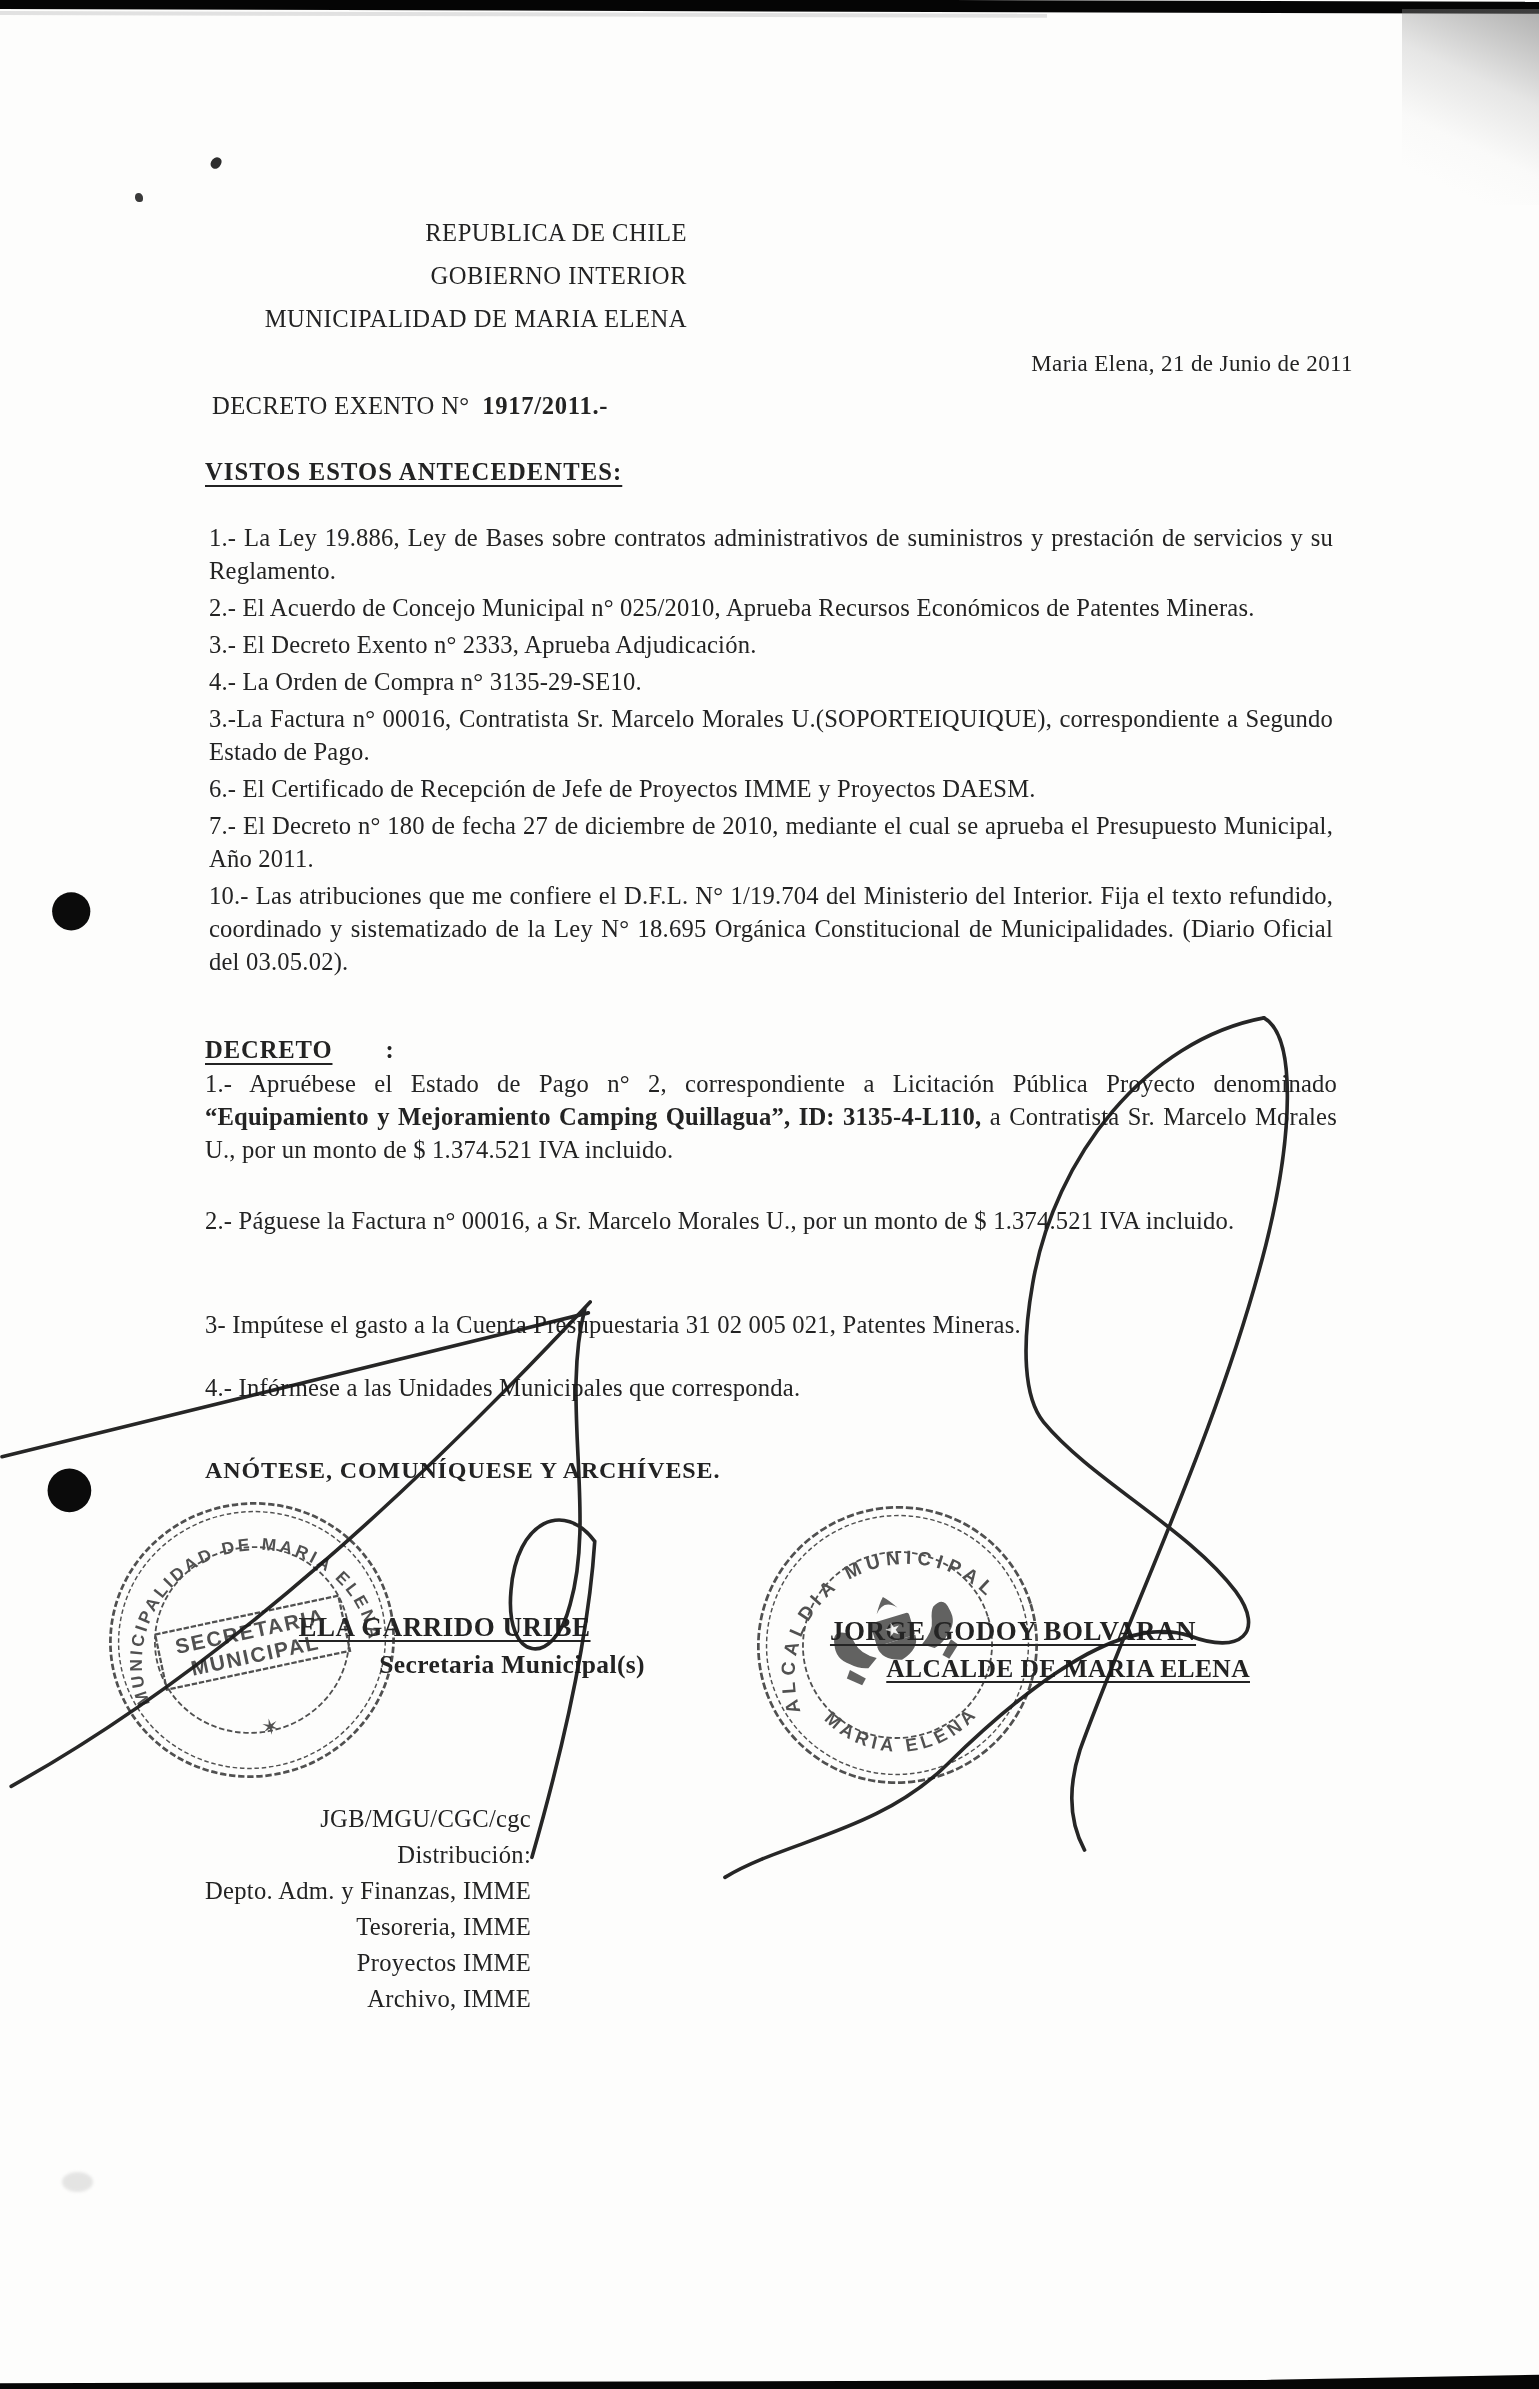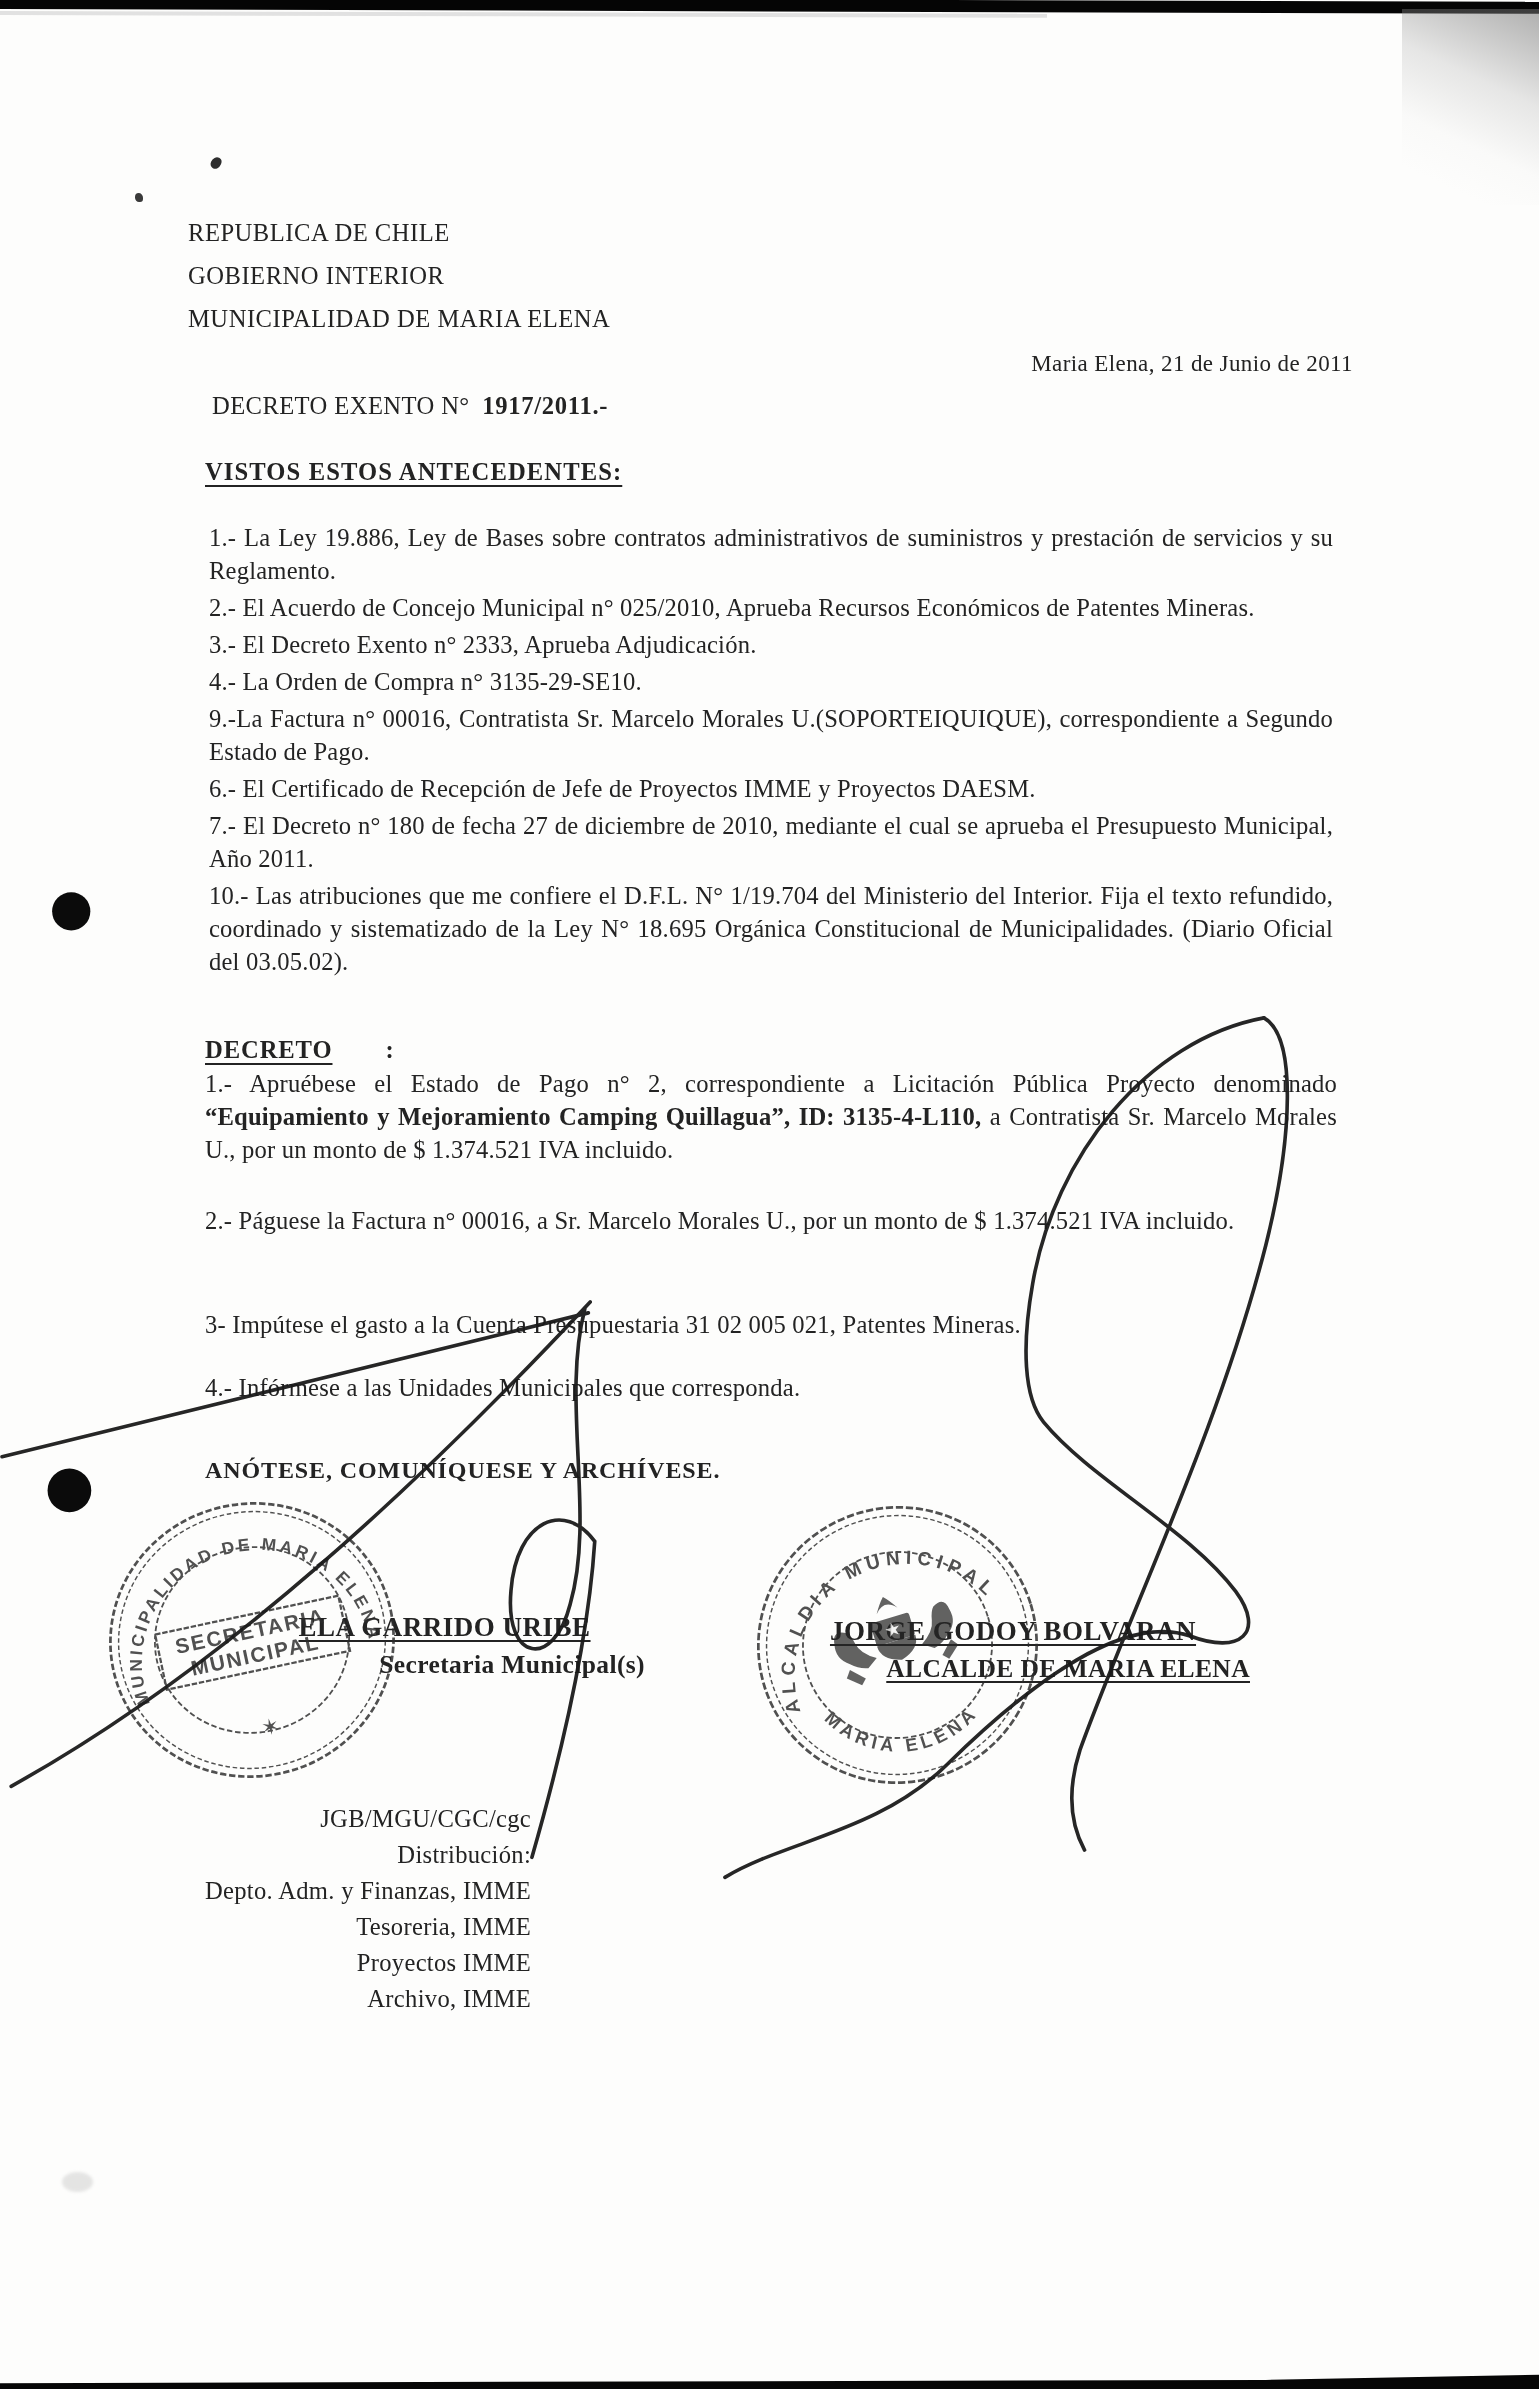--- a/index.html
+++ b/index.html
@@ -11,21 +11,21 @@
   }
   .abs{position:absolute;}
   
   .scan-bar-top{left:-3.6px;top:-2.7px;width:1548px;height:12px;background:#050505;transform:rotate(0.18deg);transform-origin:left top;}
   .scan-fuzz-top{left:0;top:11px;width:1047px;height:3.6px;background:#9a9a9a;opacity:.28;transform:rotate(0.15deg);transform-origin:left top;}
   .scan-bar-bottom{left:-3.6px;top:2373px;width:1548px;height:16.4px;background:#060606;clip-path:polygon(0 62%,82% 42%,100% 10%,100% 100%,0 100%);}
   .shadow-tr{left:1402px;top:9px;width:138px;height:196px;
     background:linear-gradient(205deg,rgba(110,110,110,.55) 0%,rgba(170,170,170,.28) 38%,rgba(220,220,220,.1) 65%,rgba(255,255,255,0) 85%);}
   
   .ink{color:#232323;text-align:right;}
-  .header-block{left:188px;top:211px;width:499px;text-align:left;font-size:24.6px;line-height:43px;letter-spacing:0.5px;}
+  .header-block{left:188px;top:211px;width:499px;text-align:right;font-size:24.6px;line-height:43px;letter-spacing:0.5px;}
   .dateline{left:861px;top:351px;width:492px;font-size:23px;letter-spacing:0.4px;}
   .decree-line{left:212px;top:392px;font-size:24.6px;letter-spacing:0.4px;}
   .decree-line b{margin-left:12.7px;letter-spacing:0.7px;}
   .vistos-heading{left:205px;top:458px;font-size:24.6px;font-weight:bold;letter-spacing:1.1px;
     text-decoration:underline;text-underline-offset:4.6px;}
   .body-block{left:205px;top:517px;width:1132px;font-size:24.6px;line-height:33px;text-align:justify;letter-spacing:0.2px;}
   .body-block p{margin:4px;}
   .decreto-heading{left:205px;top:1036px;font-size:24.6px;letter-spacing:0.9px;}
   .decreto-heading .dh{font-weight:bold;text-decoration:underline;text-underline-offset:4.6px;}
   .decreto-heading .colon{margin-left:53px;font-weight:bold;}
@@ -72,21 +72,21 @@
   <span>DECRETO EXENTO N°</span><b>1917/2011.-</b>
 </div>
 
 <div class="abs vistos-heading ink">VISTOS ESTOS ANTECEDENTES:</div>
 
 <div class="abs body-block ink">
   <p>1.- La Ley 19.886, Ley de Bases sobre contratos administrativos de suministros y prestación de servicios y su Reglamento.</p>
   <p>2.- El Acuerdo de Concejo Municipal n° 025/2010, Aprueba Recursos Económicos de Patentes Mineras.</p>
   <p>3.- El Decreto Exento n° 2333, Aprueba Adjudicación.</p>
   <p>4.- La Orden de Compra n° 3135-29-SE10.</p>
-  <p>9.-La Factura n° 00016, Contratista Sr. Marcelo Morales U.(SOPORTEIQUIQUE), correspondiente a Segundo Estado de Pago.</p>
+  <p>3.-La Factura n° 00016, Contratista Sr. Marcelo Morales U.(SOPORTEIQUIQUE), correspondiente a Segundo Estado de Pago.</p>
   <p>6.- El Certificado de Recepción de Jefe de Proyectos IMME y Proyectos DAESM.</p>
   <p>7.- El Decreto n° 180 de fecha 27 de diciembre de 2010, mediante el cual se aprueba el Presupuesto Municipal, Año 2011.</p>
   <p>10.- Las atribuciones que me confiere el D.F.L. N° 1/19.704 del Ministerio del Interior. Fija el texto refundido, coordinado y sistematizado de la Ley N° 18.695 Orgánica Constitucional de Municipalidades. (Diario Oficial del 03.05.02).</p>
 </div>
 
 <div class="abs decreto-heading ink">
   <span class="dh">DECRETO</span><span class="colon">:</span>
 </div>
 
 <p class="p-just ink" style="top:1067px;">

